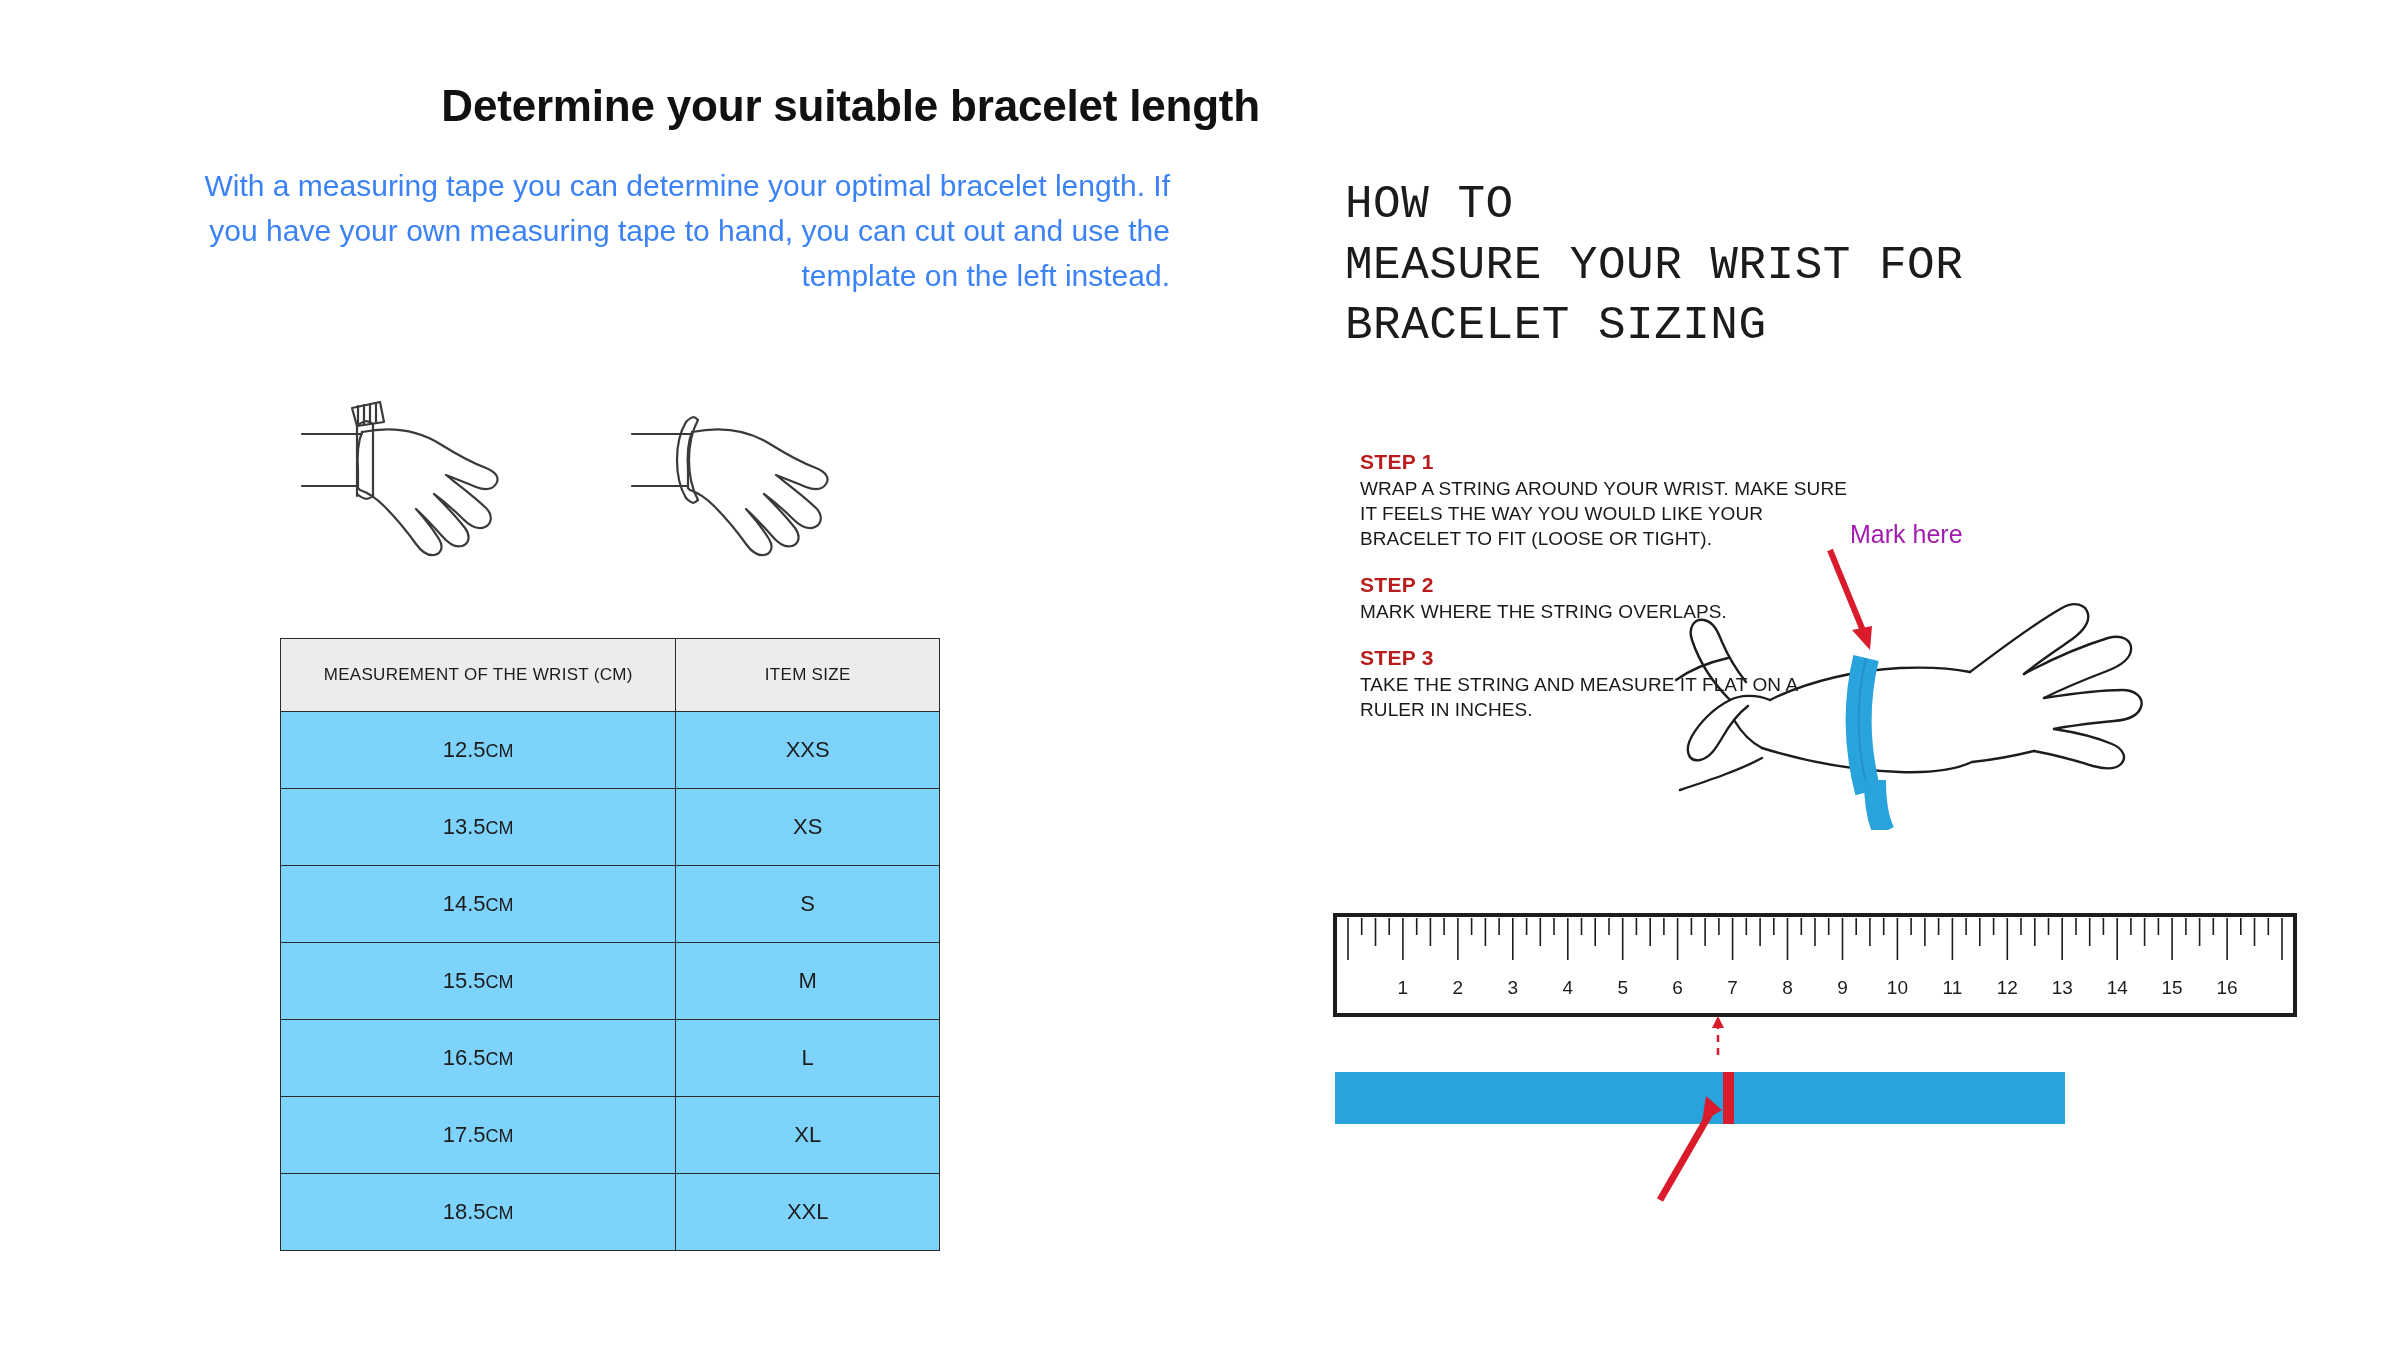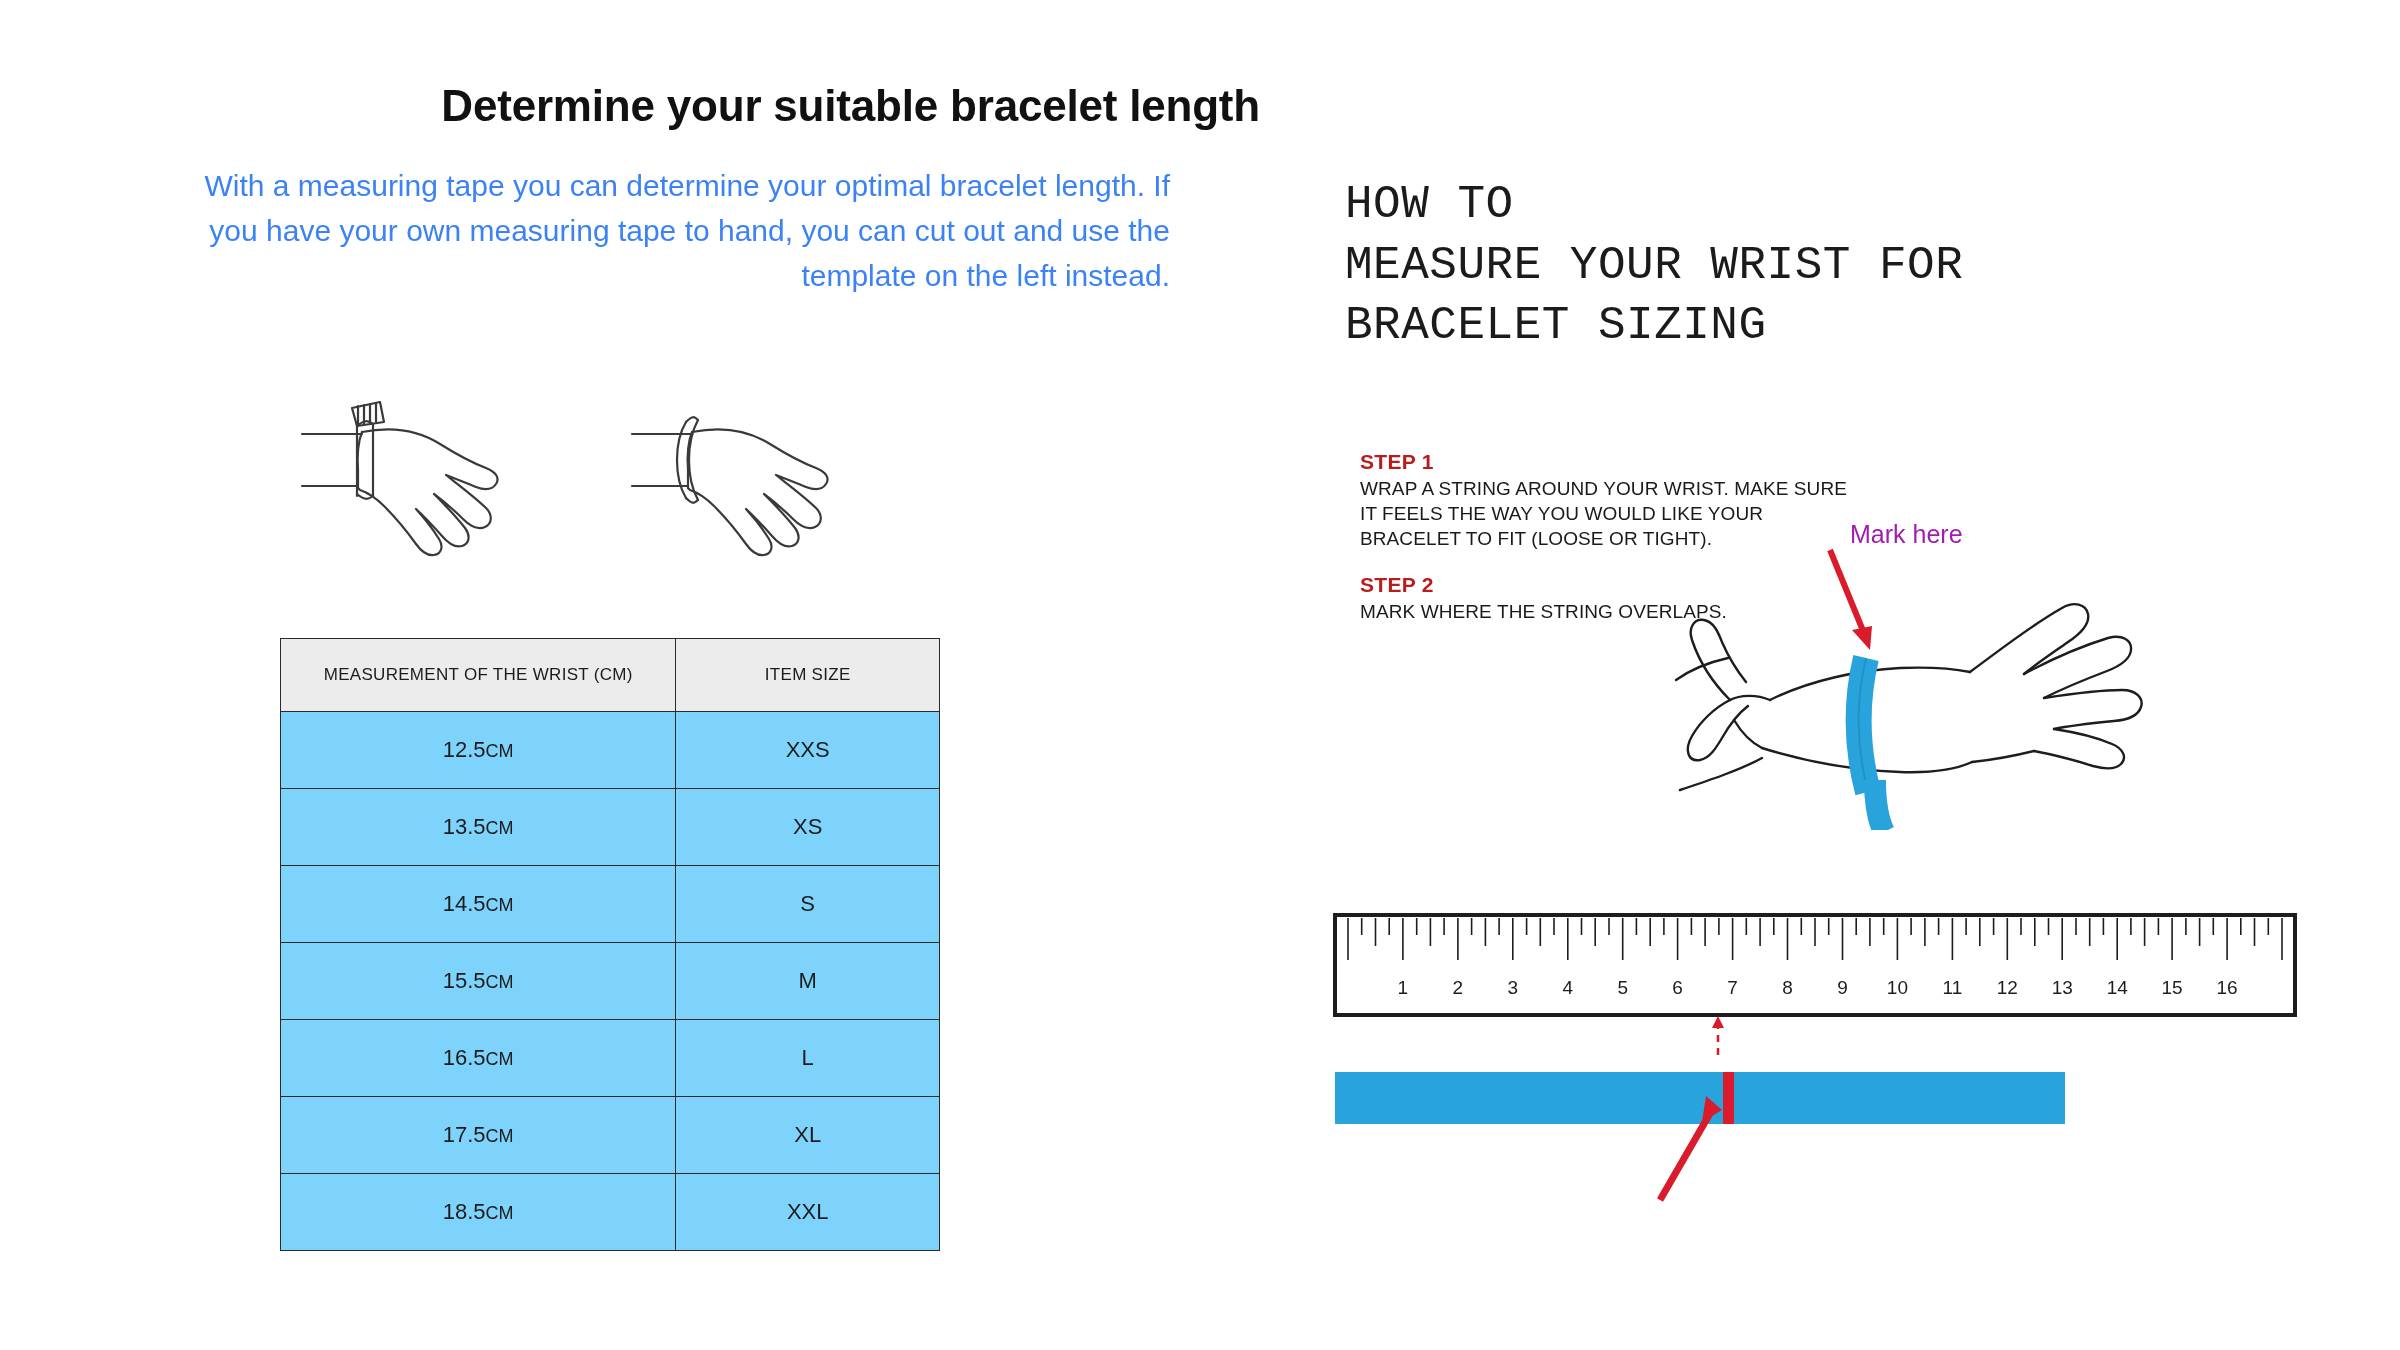--- a/index.html
+++ b/index.html
@@ -268,20 +268,24 @@
   </div>
 
   <div class="steps">
     <div class="step-block">
       <div class="step-label">STEP 1</div>
       <div class="step-text">WRAP A STRING AROUND YOUR WRIST. MAKE SURE IT FEELS THE WAY YOU WOULD LIKE YOUR BRACELET TO FIT (LOOSE OR TIGHT).</div>
     </div>
     <div class="step-block">
       <div class="step-label">STEP 2</div>
       <div class="step-text">MARK WHERE THE STRING OVERLAPS.</div>
+    </div>
+    <div class="step-block">
+      <div class="step-label">STEP 3</div>
+      <div class="step-text">TAKE THE STRING AND MEASURE IT FLAT ON A RULER IN INCHES.</div>
     </div>
   </div>
 
   <div class="mark-here-label">Mark here</div>
 
   <div class="hands-illustration">
     <svg width="600" height="300" viewBox="0 0 600 300">
       <g fill="none" stroke="#1d1d1d" stroke-width="2.4" stroke-linecap="round" stroke-linejoin="round">
 
         <path d="M100 170 C140 150 190 140 230 138 C255 137 280 138 300 142"></path>

